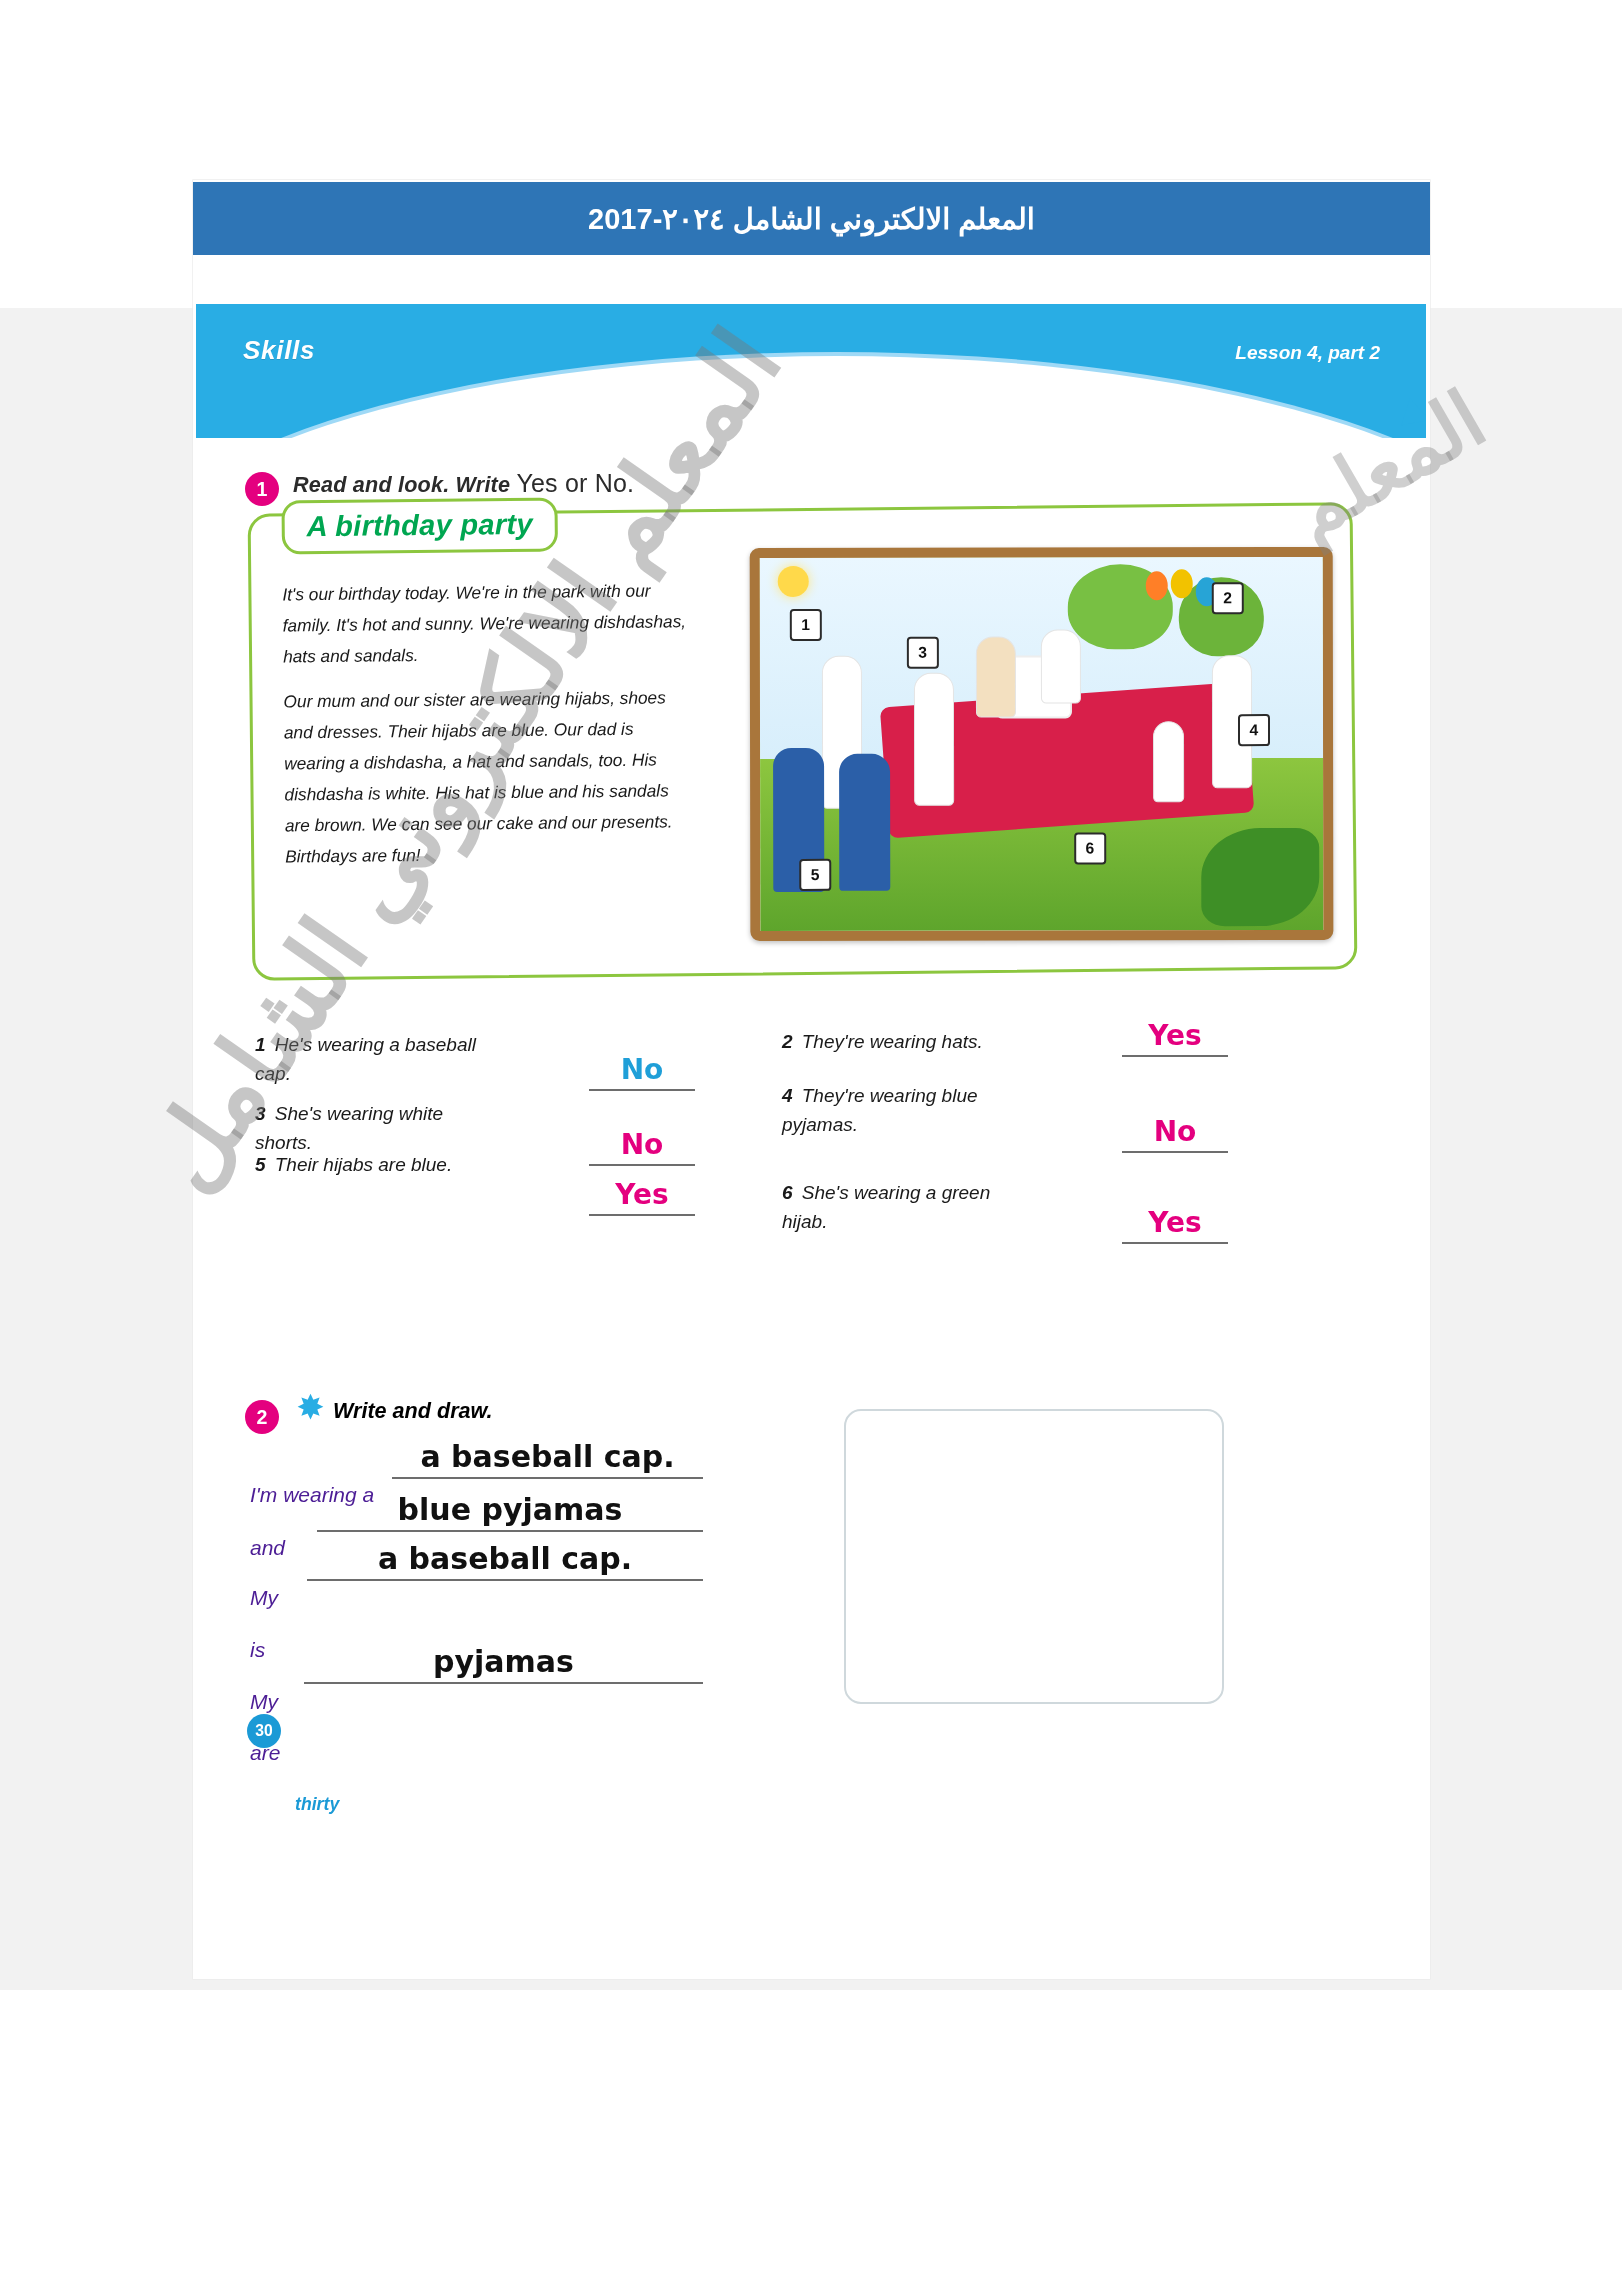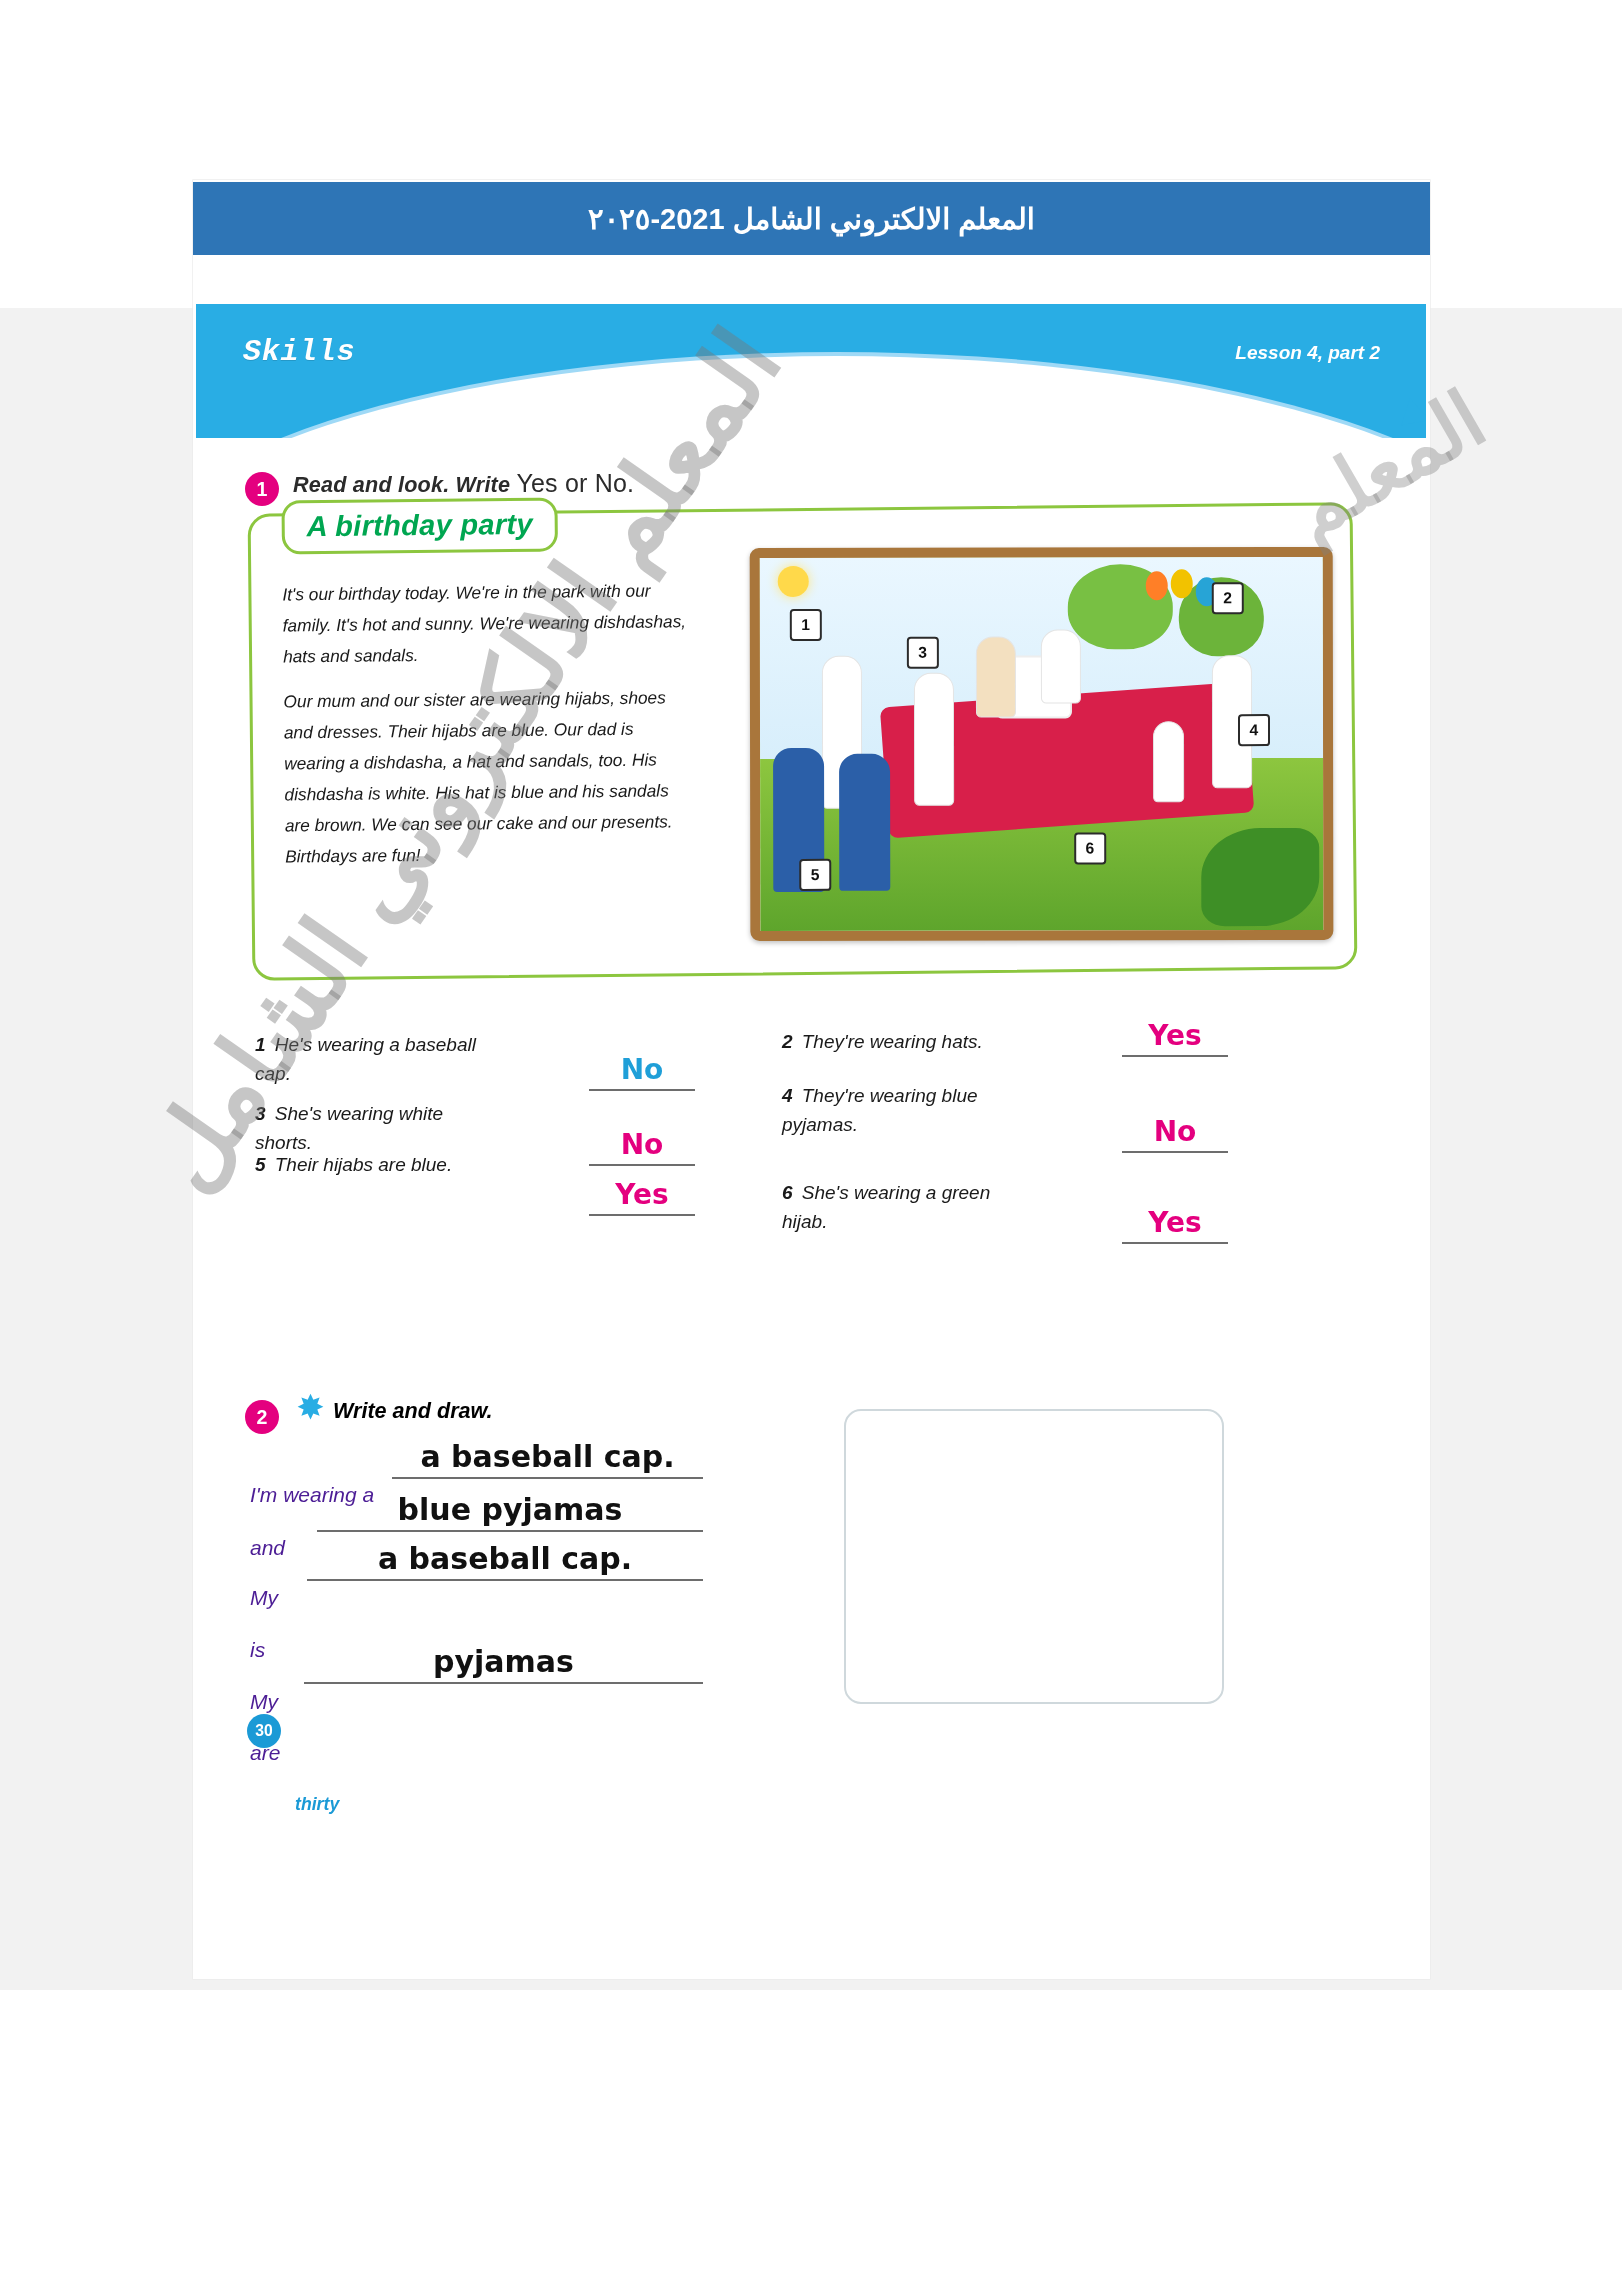--- a/index.html
+++ b/index.html
@@ -97,26 +97,25 @@
     width: 1440px;
     height: 236px;
     background: #9fd9f6;
     border-radius: 50% 50% 0 0 / 100% 100% 0 0;
   }
   .skills-label {
     position: absolute;
     left: 47px;
     top: 31px;
     color: #ffffff;
-    font-size: 30px;
+    font-size: 26px;
     font-weight: bold;
     font-style: italic;
     letter-spacing: 0.7px;
     text-shadow: 0 1.3px 0 rgba(0,0,0,0.12);
-    font-family: Liberation Mono, monospace;
   }
   .lesson-label {
     position: absolute;
     right: 46px;
     top: 38px;
     color: #ffffff;
     font-size: 19px;
     font-weight: bold;
     font-style: italic;
   }
@@ -404,21 +403,21 @@
   }
 </style>
 </head>
 <body>
 
 <div class="page-bg"></div>
 <div class="grey-band"></div>
 <div class="white-sheet"></div>
 
 <div class="header-bar">
-  <div class="header-title">المعلم الالكتروني الشامل 2021-٢٠٢٥</div>
+  <div class="header-title">المعلم الالكتروني الشامل ٢٠٢٤-2017</div>
 </div>
 
 <div class="worksheet">
 
   <div class="banner">
     <div class="banner-wave2"></div>
     <div class="banner-wave"></div>
     <div class="skills-label">Skills</div>
     <div class="lesson-label">Lesson 4, part 2</div>
   </div>

